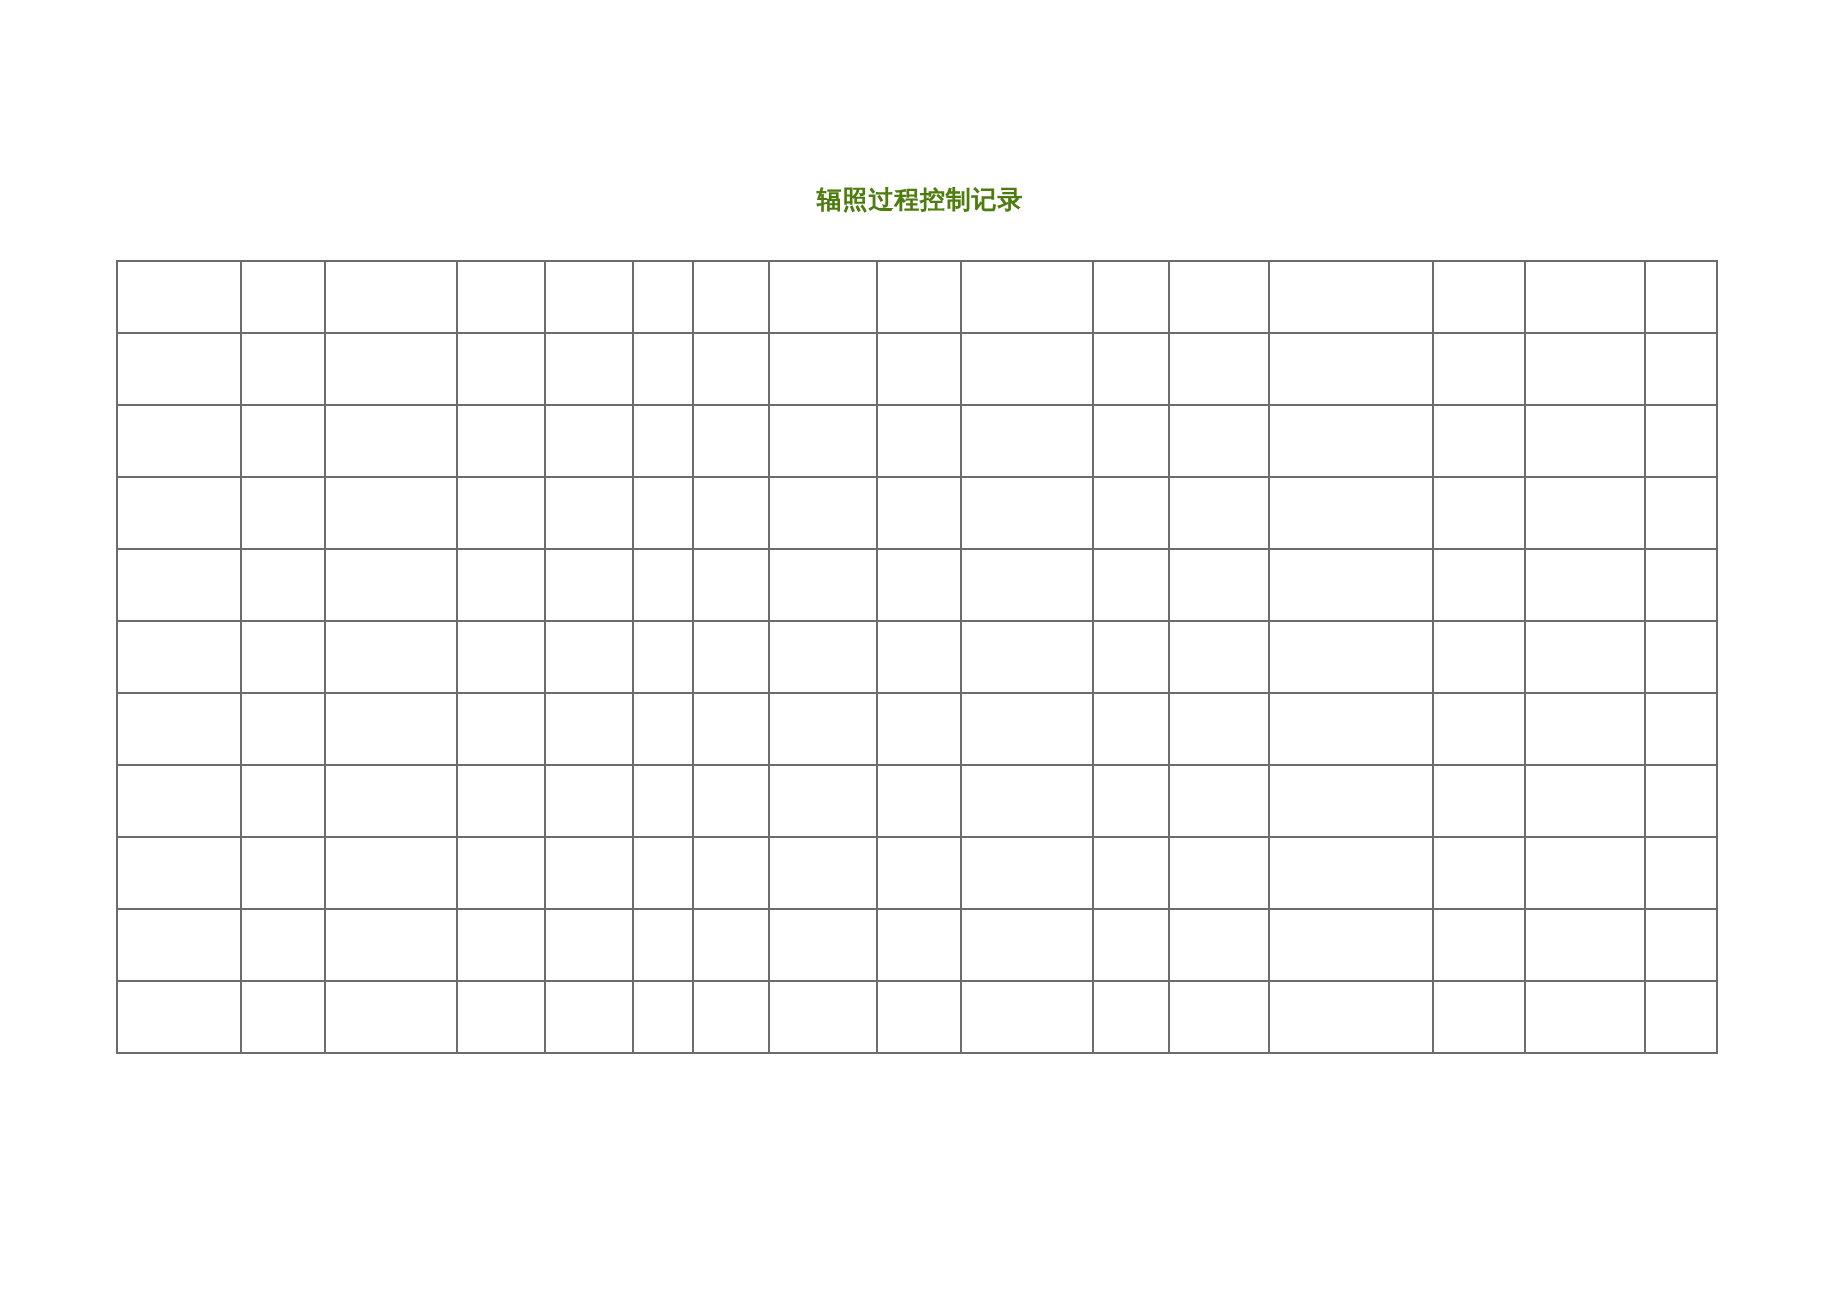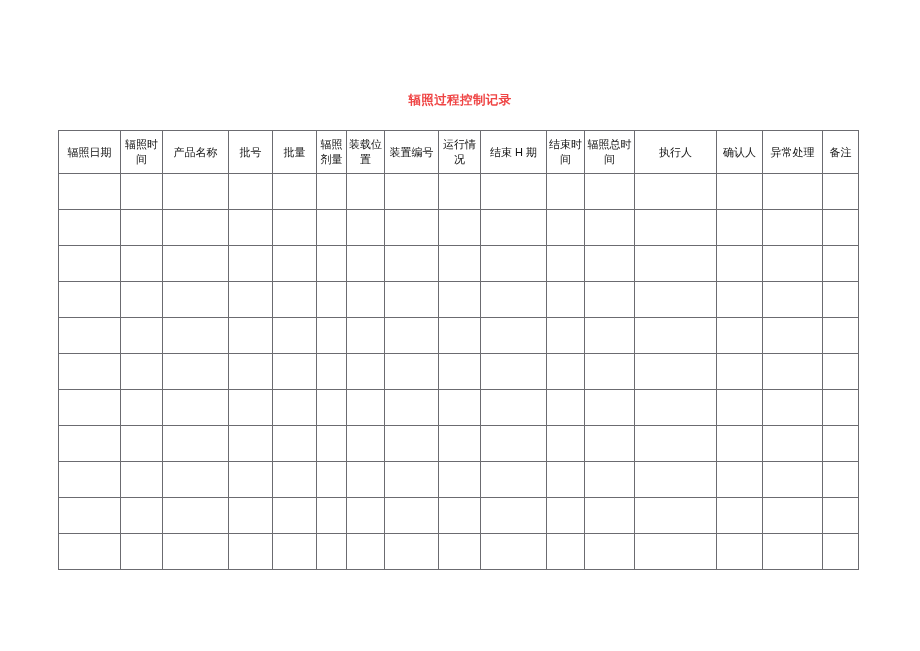--- a/index.html
+++ b/index.html
@@ -26,21 +26,21 @@
 
   .doc-title {
     position: absolute;
     left: 0;
     top: 92px;
     width: 920px;
     text-align: center;
     font-size: 12.5px;
     font-weight: bold;
     letter-spacing: 0.4px;
-    color: #ef4444;
+    color: #4d7c0f;
   }
 
   .record-table {
     position: absolute;
     left: 58px;
     top: 130px;
     width: 800px;
     border-collapse: collapse;
     table-layout: fixed;
   }
@@ -90,38 +90,20 @@
         <col style="width:42px">
       <col style="width:66px">
         <col style="width:38px">
         <col style="width:50px">
       <col style="width:82px">
         <col style="width:46px">
         <col style="width:60px">
       <col style="width:36px">
     </colgroup>
     <tbody>
-        <tr class="header-row">
-          <td>辐照日期</td>
-          <td>辐照时间</td>
-          <td>产品名称</td>
-          <td>批号</td>
-          <td>批量</td>
-          <td class="a-left">辐照剂量</td>
-          <td>装载位置</td>
-          <td class="v-bottom">装置编号</td>
-          <td>运行情况</td>
-          <td>结束 H 期</td>
-          <td>结束时间</td>
-          <td>辐照总时间</td>
-          <td>执行人</td>
-          <td class="v-bottom">确认人</td>
-          <td class="v-bottom">异常处理</td>
-          <td class="v-top a-left">备注</td>
-        </tr>
         <tr class="data-row">
           <td></td>
           <td></td>
           <td></td>
           <td></td>
           <td></td>
           <td></td>
           <td></td>
           <td></td>
           <td></td>

